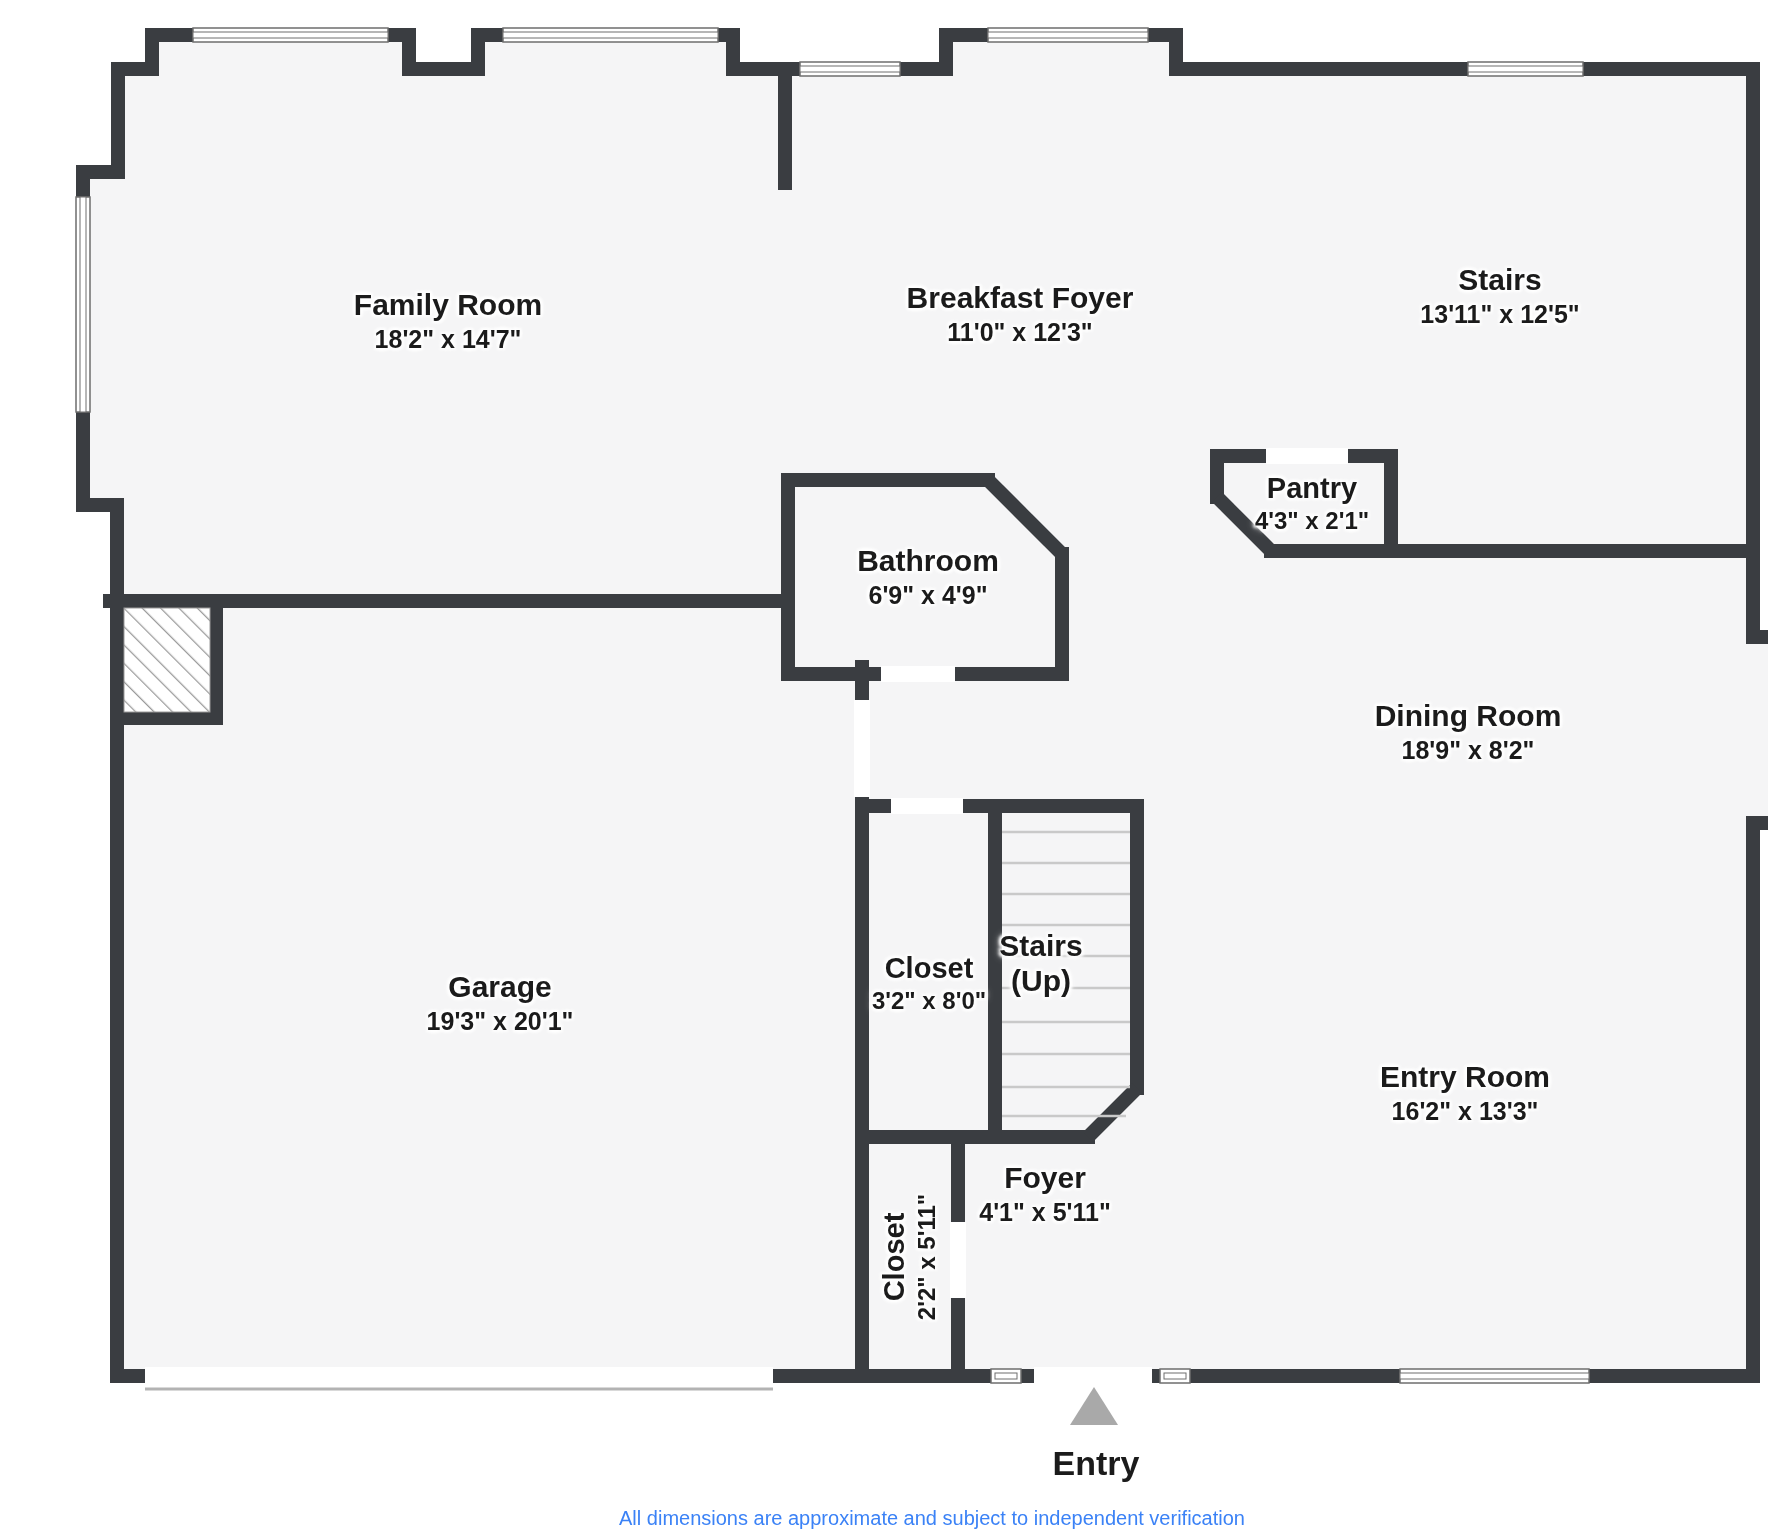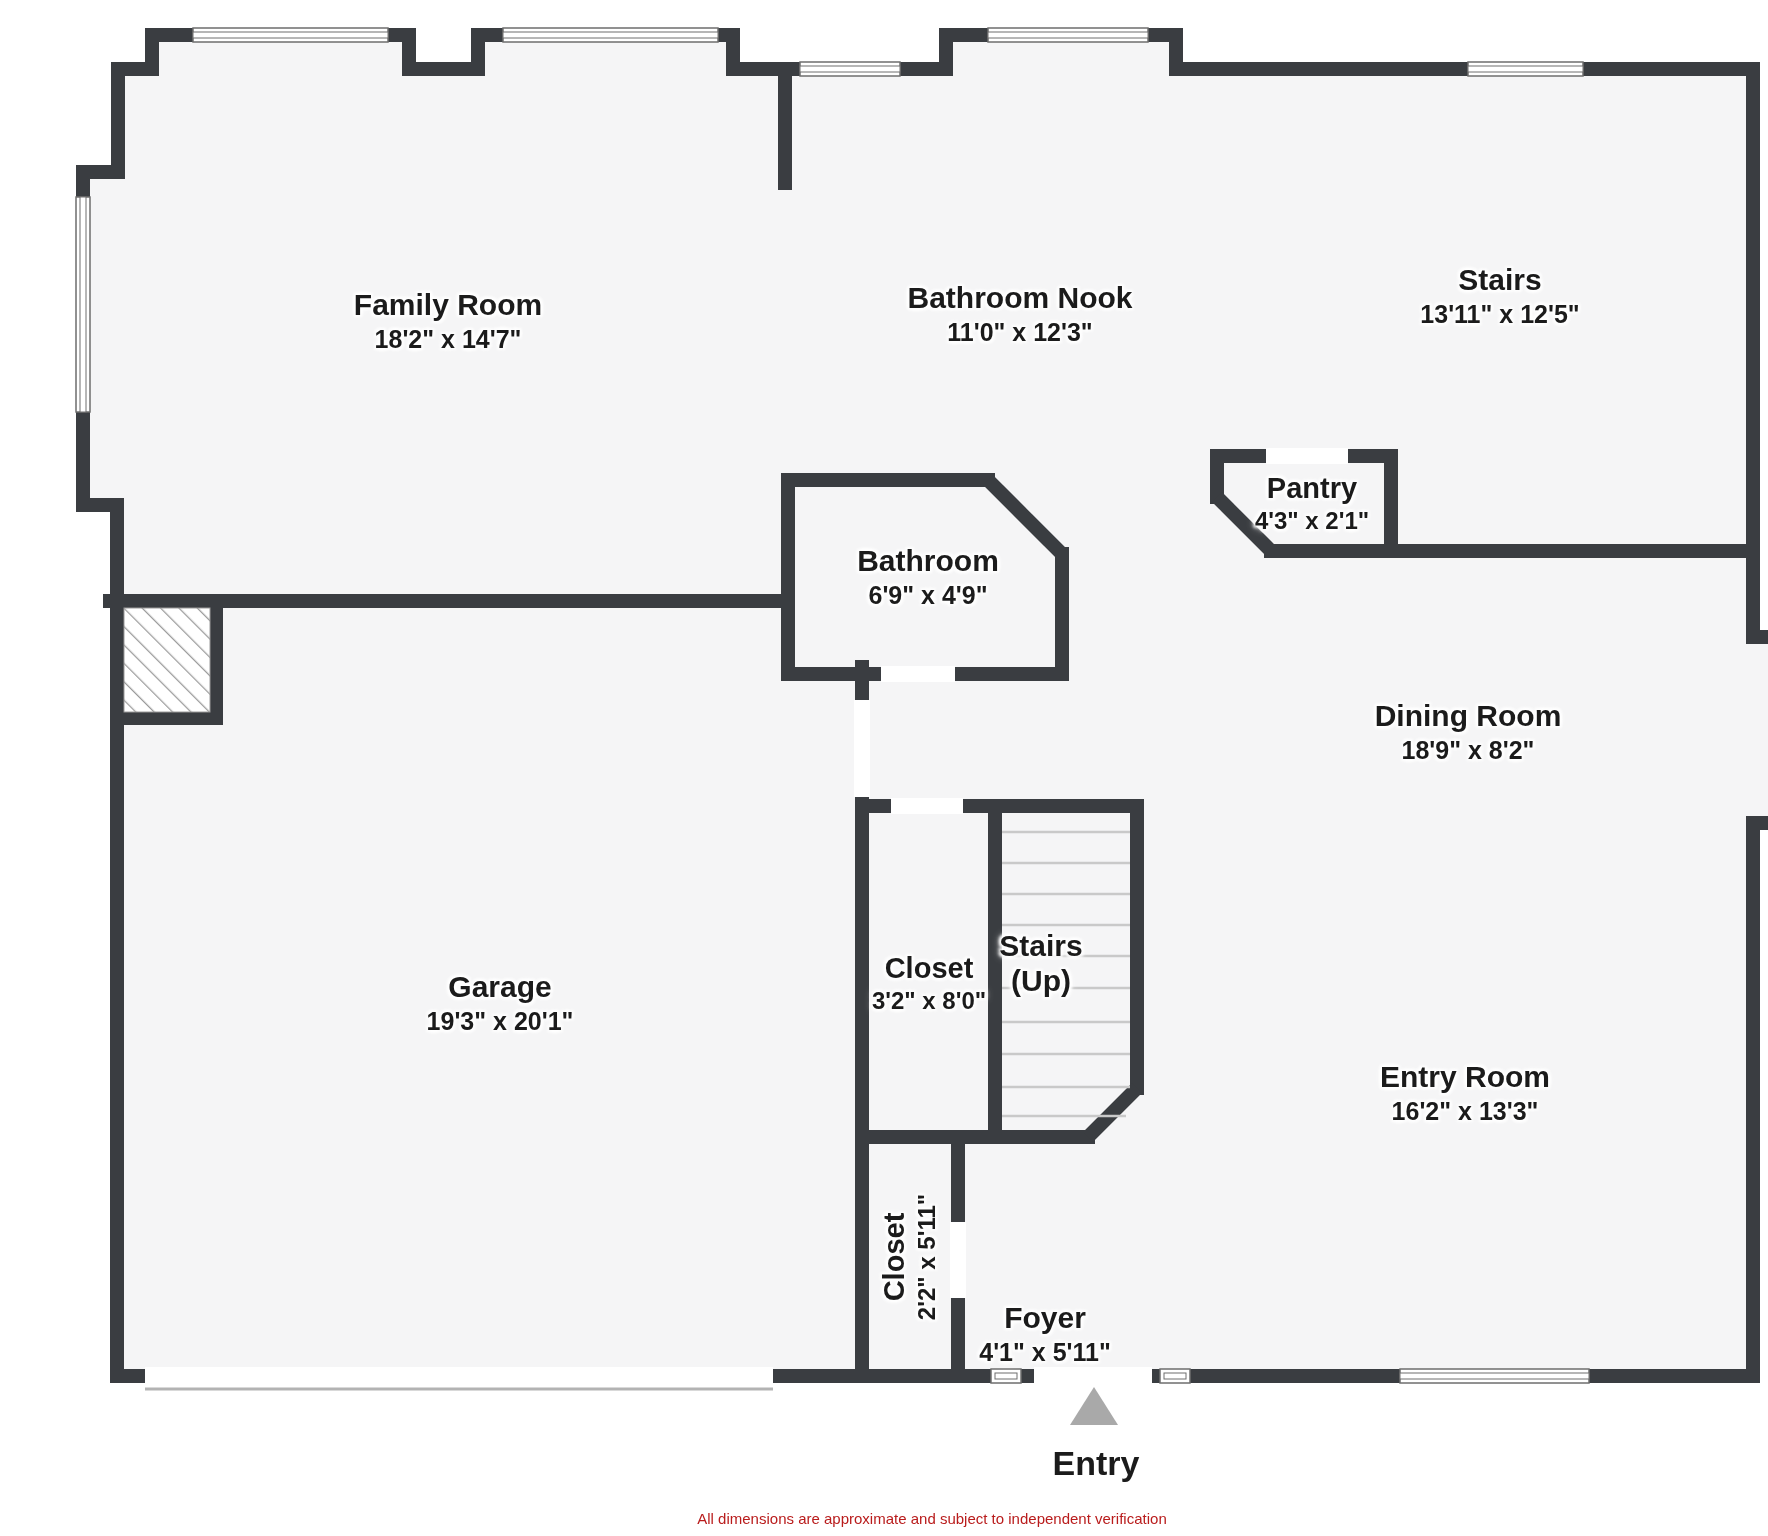--- a/index.html
+++ b/index.html
@@ -5,21 +5,21 @@
   html,body{margin:0;padding:0;background:#fff;}
   body{width:1768px;height:1536px;position:relative;font-family:"Liberation Sans","DejaVu Sans",sans-serif;overflow:hidden;}
   #plan-wrap{position:absolute;left:0;top:0;width:1768px;height:1536px;margin-left:48px;}
   svg{position:absolute;left:0;top:0;}
   .room-label{position:absolute;transform:translate(-50%,-50%);text-align:center;color:#1b1b1b;white-space:nowrap;
     text-shadow:-2px -2px 3px #fff,2px -2px 3px #fff,-2px 2px 3px #fff,2px 2px 3px #fff,0 0 6px #fff,0 0 10px #fff;}
   .room-name{font-size:30px;font-weight:700;line-height:1.15;}
   .room-dims{font-size:25px;font-weight:700;line-height:1.3;}
   .rotated{transform:translate(-50%,-50%) rotate(-90deg);}
   .entry-label{font-size:34px;font-weight:700;}
-  .footer-note{position:absolute;transform:translate(-50%,-50%);font-size:15px;color:#b91c1c;white-space:nowrap;}
+  .footer-note{position:absolute;transform:translate(-50%,-50%);font-size:20px;color:#3b82f6;white-space:nowrap;}
 </style>
 </head>
 <body>
 
 <div id="plan-wrap">
   <svg width="1768" height="1536" viewBox="0 0 1768 1536">
     <defs>
       <pattern id="hatch" width="13" height="13" patternUnits="userSpaceOnUse" patternTransform="rotate(-45)">
         <rect width="13" height="13" fill="#ffffff"></rect>
         <line x1="0" y1="0" x2="0" y2="13" stroke="#9a9a9a" stroke-width="2.5"></line>
@@ -128,21 +128,21 @@
 
     <polygon points="1046,1387 1070,1425 1022,1425" fill="#a9a9a9"></polygon>
   </svg>
 
   <div class="room-label" style="left:400px;top:321px;">
     <div class="room-name">Family Room</div>
     <div class="room-dims">18'2" x 14'7"</div>
   </div>
 
   <div class="room-label" style="left:972px;top:314px;">
-    <div class="room-name">Bathroom Nook</div>
+    <div class="room-name">Breakfast Foyer</div>
     <div class="room-dims">11'0" x 12'3"</div>
   </div>
 
   <div class="room-label" style="left:1452px;top:296px;">
     <div class="room-name">Stairs</div>
     <div class="room-dims">13'11" x 12'5"</div>
   </div>
 
   <div class="room-label" style="left:1264px;top:504px;">
     <div class="room-name" style="font-size:29px">Pantry</div>
@@ -172,21 +172,21 @@
   <div class="room-label" style="left:993px;top:963px;">
     <div class="room-name">Stairs</div>
     <div class="room-name">(Up)</div>
   </div>
 
   <div class="room-label" style="left:1417px;top:1093px;">
     <div class="room-name">Entry Room</div>
     <div class="room-dims">16'2" x 13'3"</div>
   </div>
 
-  <div class="room-label" style="left:997px;top:1334px;">
+  <div class="room-label" style="left:997px;top:1194px;">
     <div class="room-name">Foyer</div>
     <div class="room-dims">4'1" x 5'11"</div>
   </div>
 
   <div class="room-label rotated" style="left:862px;top:1257px;">
     <div class="room-name" style="font-size:29px">Closet</div>
     <div class="room-dims" style="font-size:24px">2'2" x 5'11"</div>
   </div>
 
   <div class="room-label entry-label" style="left:1048px;top:1463px;">Entry</div>

